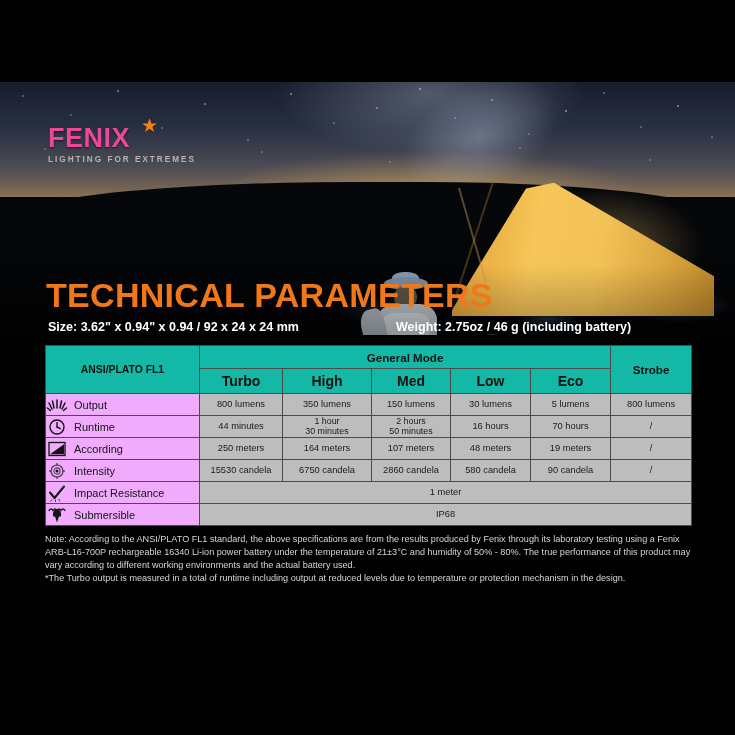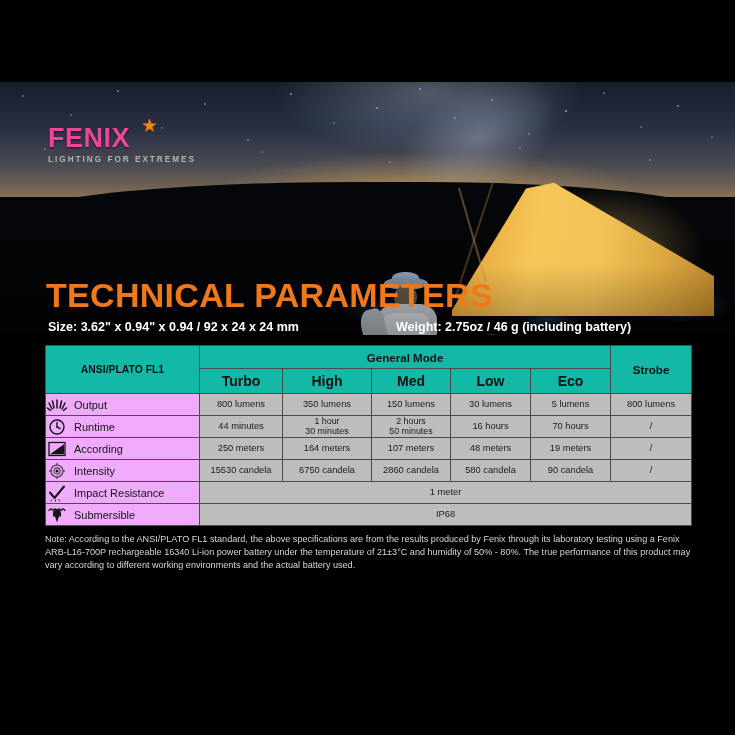--- a/index.html
+++ b/index.html
@@ -295,15 +295,16 @@
               <span>Submersible</span>
             </div>
           </td>
           <td class="datacell" colspan="6">IP68</td>
         </tr>
       </tbody>
   </table>
 
   <div class="note">
     <p>Note: According to the ANSI/PLATO FL1 standard, the above specifications are from the results produced by Fenix through its laboratory testing using a Fenix ARB-L16-700P rechargeable 16340 Li-ion power battery under the temperature of 21±3°C and humidity of 50% - 80%. The true performance of this product may vary according to different working environments and the actual battery used.</p>
+    <p>*The Turbo output is measured in a total of runtime including output at reduced levels due to temperature or protection mechanism in the design.</p>
   </div>
 
 </div>
 
 </body></html>

